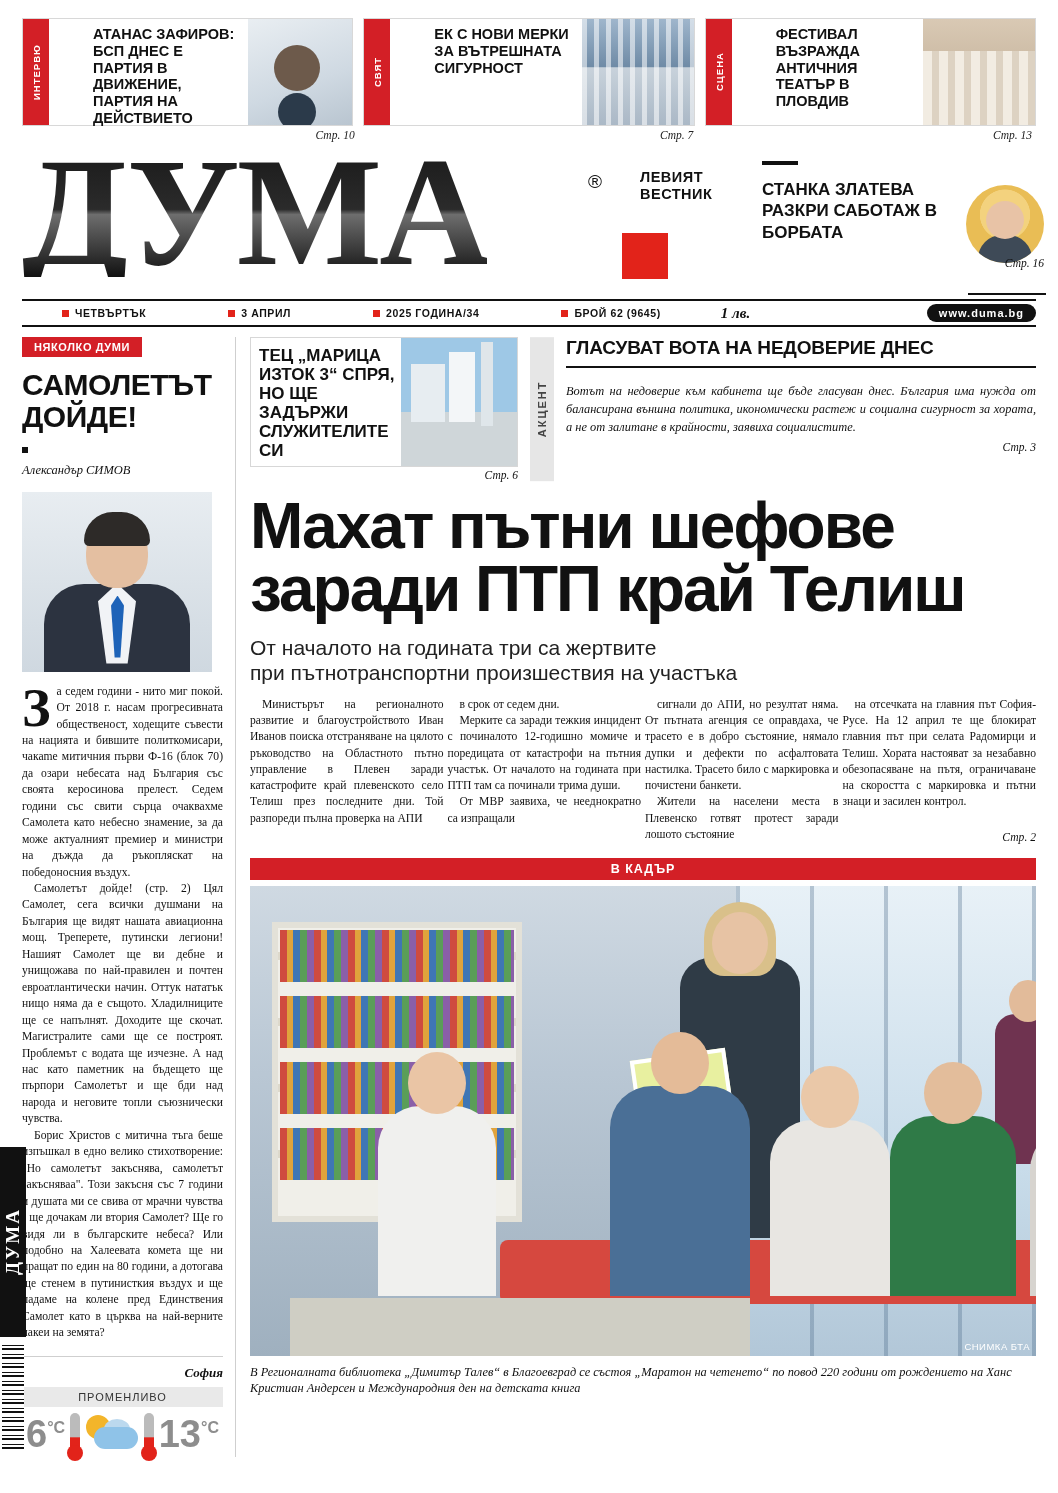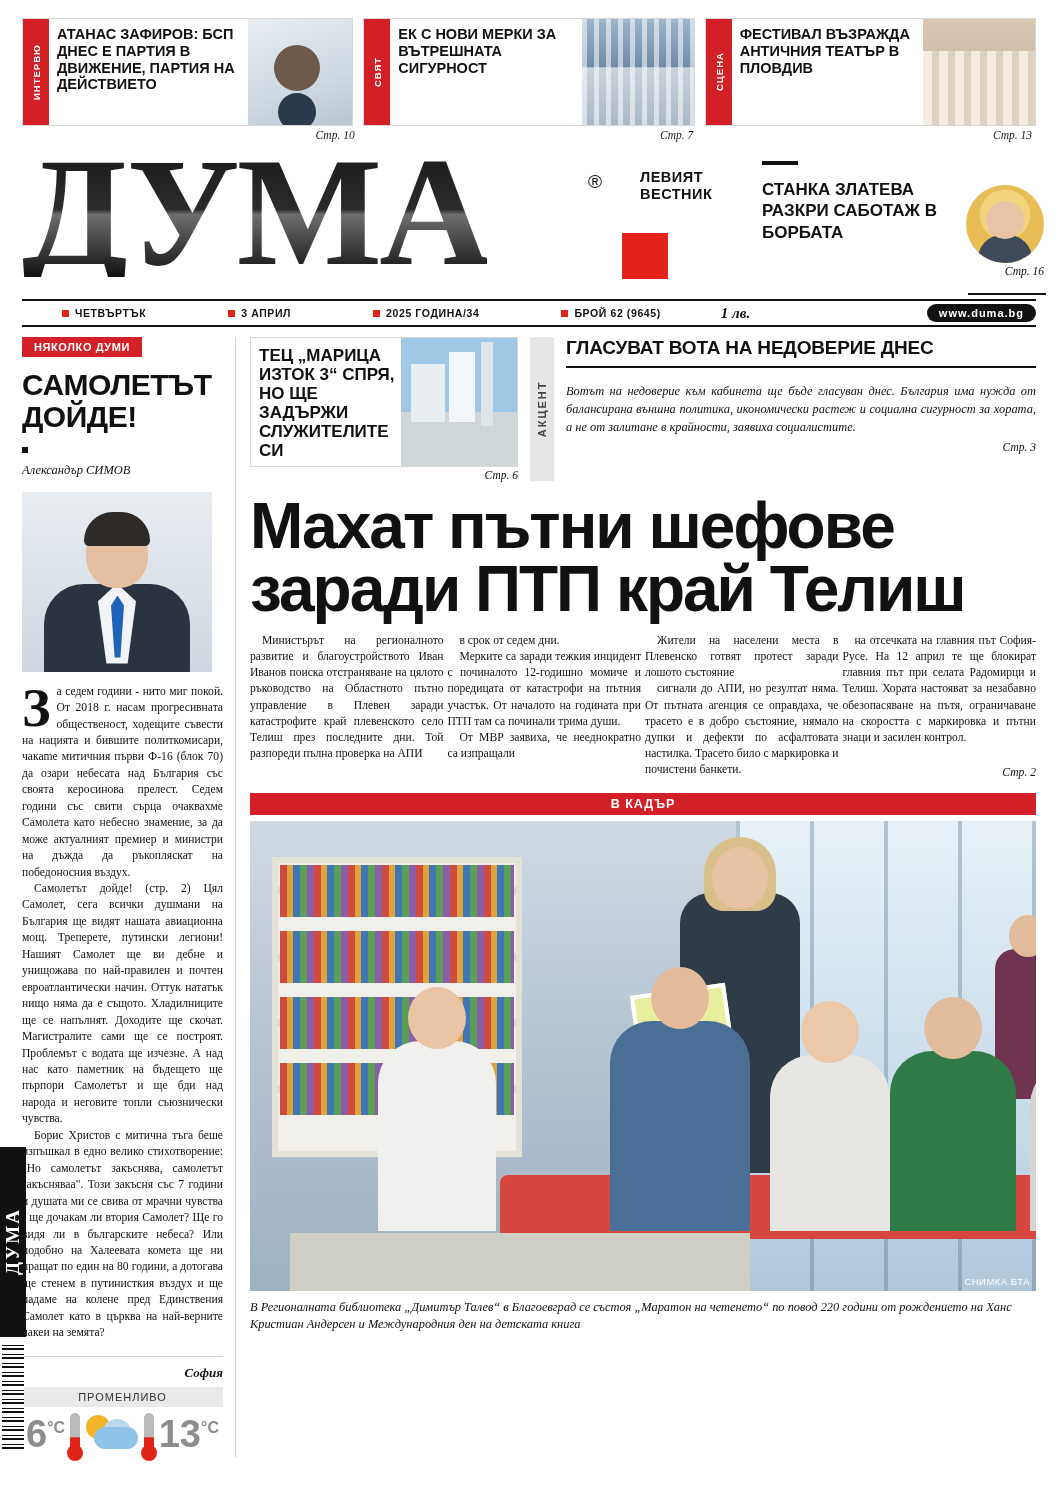--- a/index.html
+++ b/index.html
@@ -21,21 +21,21 @@
     width:26px; background:#d31f26; color:#fff;
     writing-mode:vertical-rl; transform:rotate(180deg);
     text-align:center; letter-spacing:1px;
     font-family:"Liberation Sans", sans-serif; font-weight:bold; font-size:9.5px;
     display:flex; align-items:center; justify-content:center;
   }
   .teaser-text {
     padding:7px 6px 4px 8px;
     font-family:"Liberation Sans", sans-serif;
     font-weight:bold; font-size:14.5px; line-height:1.16;
-    text-transform:uppercase; color:#111; flex:1;
+    text-transform:uppercase; color:#111; flex:1;margin-left:36px;
   }
   .teaser-img { width:112px; background:#c9d3dc; position:relative; overflow:hidden; }
   .t1-img { width:104px; background:linear-gradient(160deg,#e9eef2 0%,#cfd9e2 60%,#b9c5d0 100%); }
   .t1-img:after{ content:""; position:absolute; left:26px; top:26px; width:46px; height:46px; border-radius:50%; background:#6d5a4b; box-shadow:0 44px 0 -4px #2b3a4a; }
   .t2-img { background:linear-gradient(180deg,#9fb6cc 0%,#6f8ba6 45%,#c8d2db 46%,#aab8c6 100%); }
   .t2-img:after{ content:""; position:absolute; inset:0;
     background:repeating-linear-gradient(90deg, rgba(255,255,255,.55) 0 5px, rgba(255,255,255,0) 5px 12px); }
   .t3-img { background:linear-gradient(180deg,#d9c9b4 0%,#b9a68e 100%); }
   .t3-img:after{ content:""; position:absolute; bottom:0; left:0; right:0; height:74px;
     background:repeating-linear-gradient(90deg,#f2ece2 0 9px, #ddd2c2 9px 16px); }
@@ -57,21 +57,21 @@
   .logo-red { position:absolute; left:600px; top:86px; width:46px; height:46px; background:#e2231a; }
   .levi { position:absolute; left:618px; top:22px; font-family:"Liberation Sans",sans-serif;
           font-size:14.5px; font-weight:bold; line-height:1.2; letter-spacing:.5px; color:#111; }
   .zlateva { position:absolute; left:740px; top:14px; width:300px; }
   .zlateva-rule { width:36px; height:4px; background:#111; margin-bottom:14px; }
   .zlateva-txt { font-family:"Liberation Sans",sans-serif; font-weight:bold; font-size:17px; line-height:1.25; text-transform:uppercase; width:180px;}
   .zlateva-photo { position:absolute; right:18px; top:24px; width:78px; height:78px; border-radius:50%;
       background:radial-gradient(circle at 50% 38%, #f3d27e 0 40%, #e9bd55 41% 100%); overflow:hidden; }
   .zlateva-photo:after{ content:""; position:absolute; left:20px; top:16px; width:38px; height:38px; border-radius:50%; background:#e8c3a6;}
   .zlateva-photo:before{ content:""; position:absolute; left:12px; top:50px; width:54px; height:34px; border-radius:24px 24px 0 0; background:#3e4a57;}
-  .zlateva-page { position:absolute; right:18px; top:104px; font-style:italic; font-size:11.5px; }
+  .zlateva-page { position:absolute; right:18px; top:96px; font-style:italic; font-size:11.5px; }
   .zlateva-uline { position:absolute; right:16px; top:132px; width:78px; height:2px; background:#111; }
 
   
   .infobar { border-top:2px solid #111; border-bottom:2px solid #111; margin-top:2px; height:28px;
              display:flex; align-items:center; font-family:"Liberation Sans",sans-serif; font-size:10.5px; font-weight:bold; letter-spacing:.6px;}
   .sq { width:7px; height:7px; background:#e2231a; display:inline-block; margin-right:6px; }
   .ib-item { display:flex; align-items:center; margin-right:42px; text-transform:uppercase;margin-left:40px; }
   .ib-item b { color:#111; }
   .price { font-family:"Liberation Serif",serif; font-style:italic; font-weight:bold; font-size:15px; letter-spacing:0; margin-left:18px;}
   .site { margin-left:auto; background:#111; color:#fff; padding:3px 12px; border-radius:9px; font-size:11px; letter-spacing:1px; }
@@ -322,33 +322,37 @@
             <div class="akcent-lead">Вотът на недоверие към кабинета ще бъде гласуван днес. България има нужда от балансирана външна политика, икономически растеж и социална сигурност за хората, а не от залитане в крайности, заявиха социалистите.</div>
             <div class="akcent-page">Стр. 3</div>
           </div>
         </div>
       </div>
 
       <h1 class="headline">
         <span>Махат пътни шефове</span><br>
         <span>заради ПТП край Телиш</span>
       </h1>
+      <div class="subhead">
+        <span>От началото на годината три са жертвите</span><br>
+        <span>при пътнотранспортни произшествия на участъка</span>
+      </div>
 
       <div class="cols4">
         <div class="c">
           <p class="first">Министърът на регионалното развитие и благоустройството Иван Иванов поиска отстраняване на цялото ръководство на Областното пътно управление в Плевен заради катастрофите край плевенското село Телиш през последните дни. Той разпореди пълна проверка на АПИ</p>
         </div>
         <div class="c">
           <p>в срок от седем дни.</p>
           <p>Мерките са заради тежкия инцидент с починалото 12-годишно момиче и поредицата от катастрофи на пътния участък. От началото на годината при ПТП там са починали трима души.</p>
           <p>От МВР заявиха, че нееднократно са изпращали</p>
         </div>
         <div class="c">
+          <p>сигнали до АПИ, но резултат няма. От пътната агенция се оправдаха, че трасето е в добро състояние, нямало дупки и дефекти по асфалтовата настилка. Трасето било с маркировка и почистени банкети.</p>
           <p>Жители на населени места в Плевенско готвят протест заради лошото състояние</p>
-          <p>сигнали до АПИ, но резултат няма. От пътната агенция се оправдаха, че трасето е в добро състояние, нямало дупки и дефекти по асфалтовата настилка. Трасето било с маркировка и почистени банкети.</p>
         </div>
         <div class="c">
           <p>на отсечката на главния път София-Русе. На 12 април те ще блокират главния път при селата Радомирци и Телиш. Хората настояват за незабавно обезопасяване на пътя, ограничаване на скоростта с маркировка и пътни знаци и засилен контрол.</p>
           <div class="stp">Стр. 2</div>
         </div>
       </div>
 
       <div class="kadr">В КАДЪР</div>
 
       <div class="photo">

